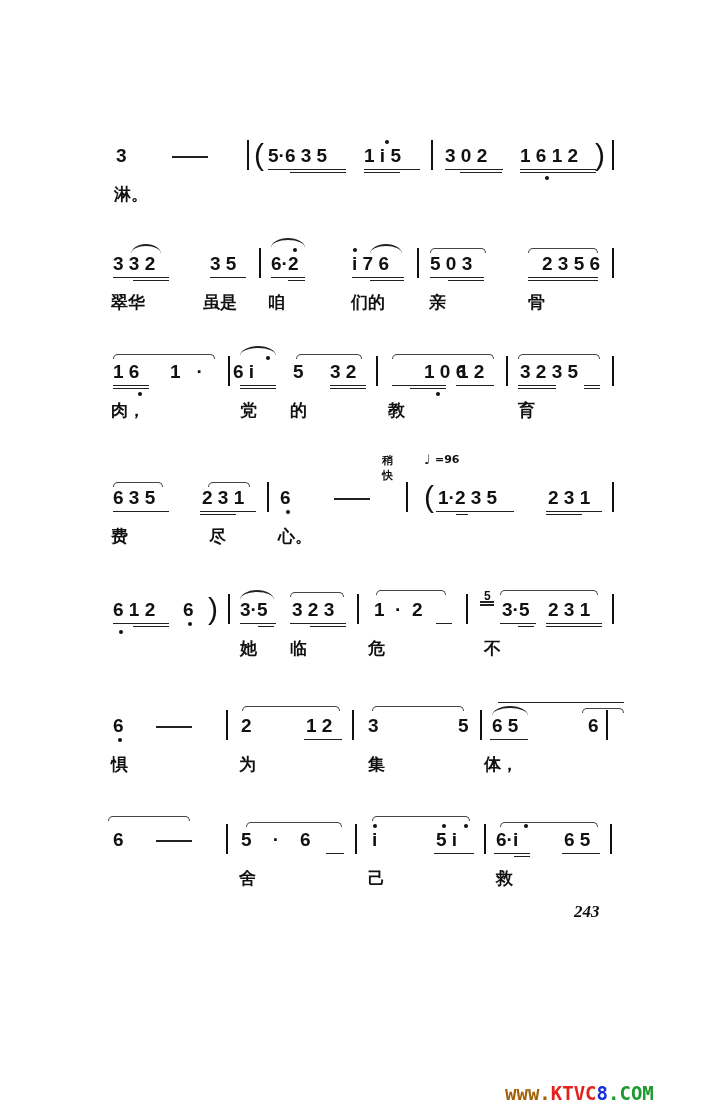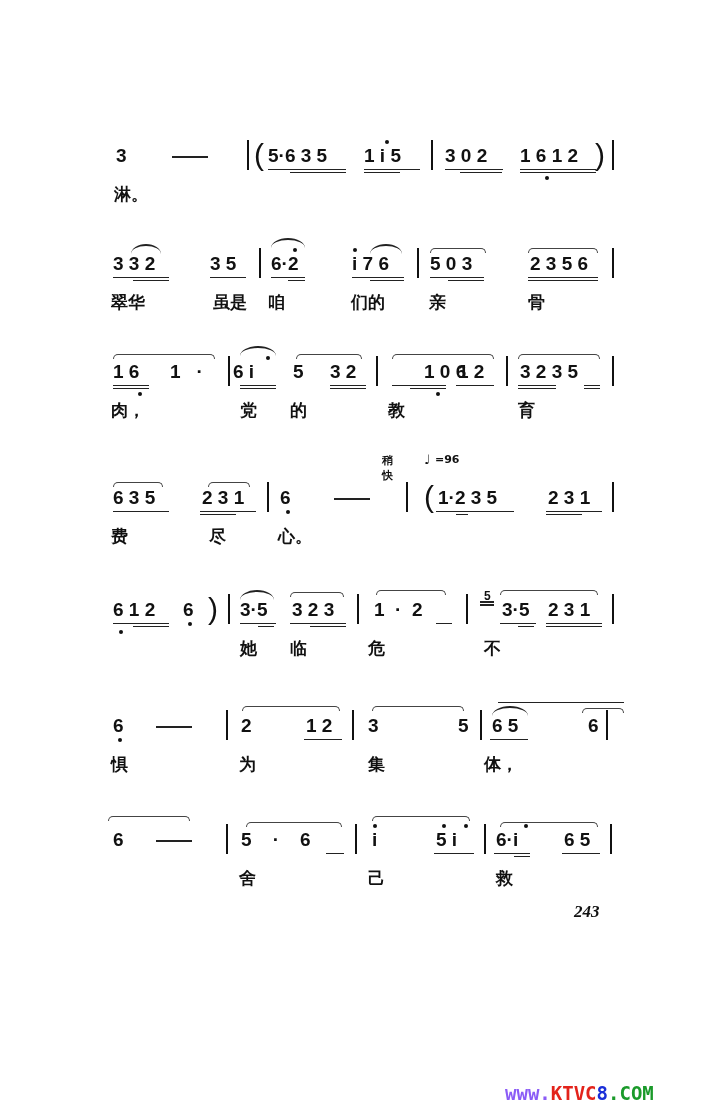--- a/index.html
+++ b/index.html
@@ -69,27 +69,27 @@
   <span class="n" style="left:352px;">i 7 6</span>
   <div class="dot-hi" style="left:353px;top:-6px;"></div>
   <div class="slur" style="left:370px;width:32px;top:-10px;"></div>
   <div class="ul" style="left:352px;width:52px;top:23px;"></div>
   <div class="ul" style="left:370px;width:34px;top:26px;"></div>
   <div class="bar" style="left:417px;"></div>
   <span class="n" style="left:430px;">5 0 3</span>
   <div class="tie" style="left:430px;width:54px;top:-6px;"></div>
   <div class="ul" style="left:430px;width:54px;top:23px;"></div>
   <div class="ul" style="left:448px;width:36px;top:26px;"></div>
-  <span class="n" style="left:530px;">2 3 5 6</span>
+  <span class="n" style="left:542px;">2 3 5 6</span>
   <div class="tie" style="left:528px;width:68px;top:-6px;"></div>
   <div class="ul" style="left:528px;width:70px;top:23px;"></div>
   <div class="ul" style="left:528px;width:70px;top:26px;"></div>
   <div class="bar" style="left:612px;"></div>
   <span class="lyr" style="left:111px;top:38px;">翠华</span>
-  <span class="lyr" style="left:213px;top:38px;">虽是</span>
+  <span class="lyr" style="left:203px;top:38px;">虽是</span>
   <span class="lyr" style="left:268px;top:38px;">咱</span>
   <span class="lyr" style="left:351px;top:38px;">们的</span>
   <span class="lyr" style="left:429px;top:38px;">亲</span>
   <span class="lyr" style="left:528px;top:38px;">骨</span>
 </div>
 
 <div class="sys" style="top:362px;">
   <div class="tie" style="left:113px;width:100px;top:-8px;"></div>
   <span class="n" style="left:113px;">1 6</span>
   <div class="ul" style="left:113px;width:36px;top:23px;"></div>
@@ -254,14 +254,14 @@
   <div class="ul" style="left:562px;width:38px;top:23px;"></div>
   <div class="bar" style="left:610px;"></div>
   <span class="lyr" style="left:239px;top:38px;">舍</span>
   <span class="lyr" style="left:368px;top:38px;">己</span>
   <span class="lyr" style="left:496px;top:38px;">救</span>
 </div>
 
 <span class="pageno" style="left:574px;top:902px;">243</span>
 
 <div class="wm" style="left:505px;top:1082px;">
-  <span style="color:#8b5cf6;">www.</span><span style="color:#e3231b;">KTV</span><span style="color:#e3231b;">C</span><span style="color:#1a2fd8;">8</span><span style="color:#1a9a2a;">.COM</span>
+  <span style="color:#a16207;">www.</span><span style="color:#e3231b;">KTV</span><span style="color:#e3231b;">C</span><span style="color:#1a2fd8;">8</span><span style="color:#1a9a2a;">.COM</span>
 </div>
 
 </body></html>

